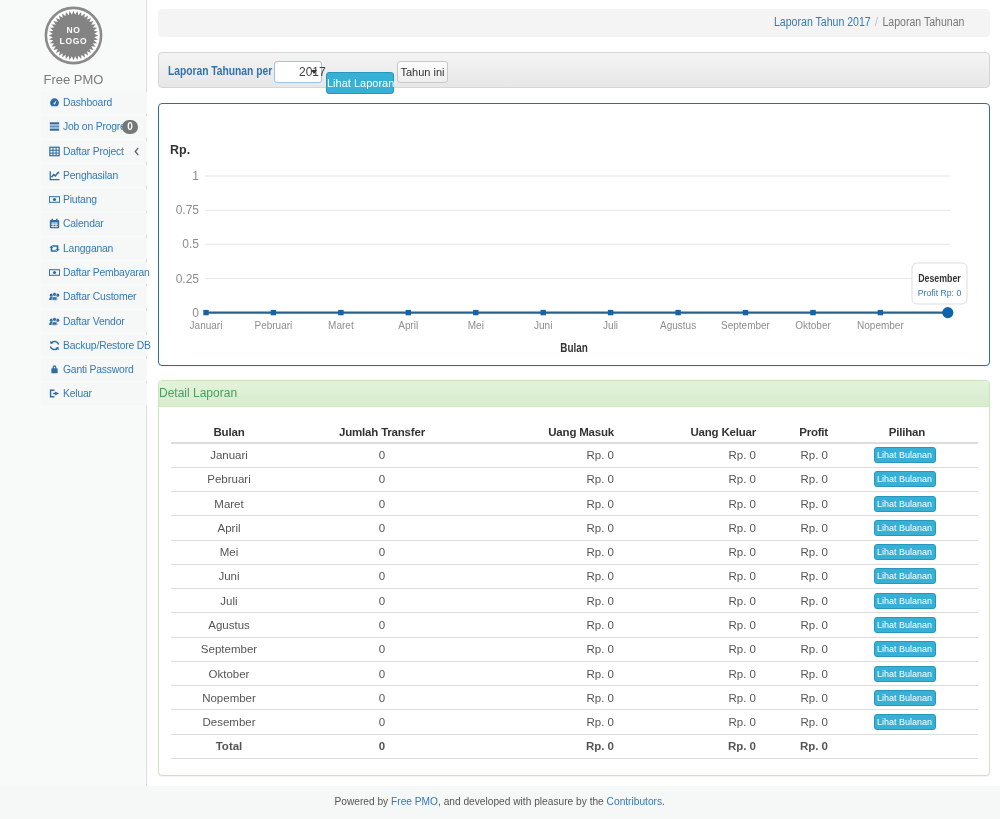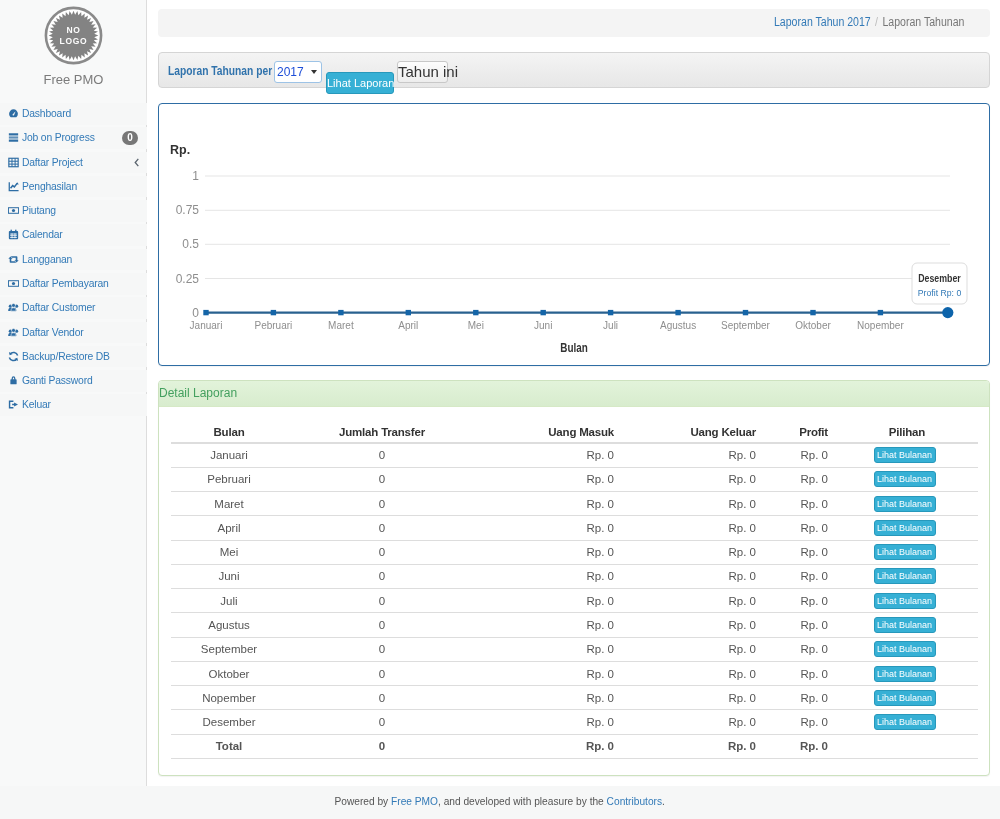--- a/index.html
+++ b/index.html
@@ -1,38 +1,38 @@
 <!DOCTYPE html>
 <html><head>
 <meta charset="utf-8">
 <style>
 * { margin:0; padding:0; box-sizing:border-box; }
 html,body { width:1000px; height:819px; background:#fff; font-family:"Liberation Sans",sans-serif; position:relative; overflow:hidden; }
 .abs { position:absolute; }
 
 #sidebar { left:0; top:0; width:147px; height:786px; background:#f8f9f9; border-right:1px solid #ddd; }
-#menu { position:absolute; left:0; top:103px; width:147px; }
+#menu { position:absolute; left:0; top:92px; width:147px;padding-left:41px; }
 .mi { position:relative; height:21.6px; margin-bottom:2.7px; background:#f6f7f7; color:#337ab7; font-size:11.5px; letter-spacing:-0.2px; line-height:21.6px; white-space:nowrap; }
 .mi .ic { position:absolute; left:8px; top:5px; width:11px; height:11px; }
 .mi .tx { position:absolute; left:22px; top:0; transform:scaleX(.9); transform-origin:0 50%; }
 .badge0 { position:absolute; right:9px; top:3.6px; width:16px; height:14.5px; background:#777; border-radius:8px; color:#fff; font-size:10px; font-weight:bold; text-align:center; line-height:14.5px; }
 .chev { position:absolute; right:8px; top:6px; }
 
 #crumb { left:158px; top:9px; width:832px; height:27.5px; background:#f4f4f4; border-radius:4px; font-size:12px; line-height:27.5px; padding-left:12px; color:#777;text-align:right; }
 #crumb a { color:#337ab7; text-decoration:none; }
 #crumb .sep { color:#bbb; padding:0 5px; }
 #crumb .sq { display:inline-block; transform:scaleX(.88); transform-origin:0 50%; }
 #footer .sq { display:inline-block; transform:scaleX(.885); transform-origin:50% 50%; }
 
 #toolbar { left:158px; top:52px; width:832px; height:35.5px; background:linear-gradient(180deg,#f4f4f4,#e7e7e7); border:1px solid #d5d5d5; border-radius:4px; }
 #toolbar .lbl { position:absolute; left:9px; top:10.5px; font-size:12px; font-weight:bold; color:#3173ac; white-space:nowrap; transform:scaleX(.855); transform-origin:0 50%; }
-#tsel { position:absolute; left:115px; top:7.5px; width:48px; height:22px; background:#fff; border:1px solid #9dc3e6; border-radius:3px; font-size:12px; color:#1d4ed8; line-height:20px; padding-left:2px; }
+#tsel { position:absolute; left:115px; top:7.5px; width:48px; height:22px; background:#fff; border:1px solid #9dc3e6; border-radius:3px; font-size:12px; color:#404040; line-height:20px; padding-left:24px; }
 #tsel .car { position:absolute; right:4px; top:8.5px; width:0; height:0; border-left:3.5px solid transparent; border-right:3.5px solid transparent; border-top:4.5px solid #333; }
 .btn1 { position:absolute; left:167px; top:19px; width:68px; height:22px; background:#36b0d5; border:1px solid #2798bb; border-radius:3px; color:#fff; font-size:11px; text-align:right; line-height:20px; white-space:nowrap; }
-.btn2 { position:absolute; left:238px; top:7.5px; width:51px; height:22px; background:linear-gradient(180deg,#fdfdfd,#ededed); border:1px solid #c8c8c8; border-radius:3px; color:#333; font-size:15px; text-align:center; line-height:20px; white-space:nowrap; }
+.btn2 { position:absolute; left:238px; top:7.5px; width:51px; height:22px; background:linear-gradient(180deg,#fdfdfd,#ededed); border:1px solid #c8c8c8; border-radius:3px; color:#333; font-size:11px; text-align:center; line-height:20px; white-space:nowrap; }
 
 #cpanel { left:158px; top:103px; width:832px; height:263px; border:1px solid #2e6da4; border-radius:4px; background:#fff; box-shadow:0 1px 1px rgba(0,0,0,.05); }
 #chead { position:absolute; left:0; top:0; width:830px; height:27px; background:linear-gradient(180deg,#3079b5,#2e6ba2); border-radius:3px 3px 0 0; color:#fff; font-size:12.5px; line-height:27px; padding-left:11px; }
 
 #tpanel { left:158px; top:380px; width:832px; height:396px; border:1px solid #cde2bf; border-radius:4px; background:#fff; box-shadow:0 1px 1px rgba(0,0,0,.05); }
 #thead2 { position:absolute; left:0; top:0; width:830px; height:25.5px; background:linear-gradient(180deg,#e2f3da,#d8ecce); border-bottom:1px solid #d6e9c6; border-radius:3px 3px 0 0; color:#44a05f; font-size:12px; line-height:25px; }
 #dtable { position:absolute; left:12px; top:40px; width:807px; border-collapse:collapse; font-size:11.5px; color:#555; }
 #dtable th { font-weight:bold; height:22px; padding:0 8px; color:#333; letter-spacing:-0.2px; border-bottom:2px solid #ddd; }
 #dtable td { height:24.27px; padding:0 8px; border-top:1px solid #ddd; }
 #dtable tr.tot td { border-bottom:1px solid #ddd; }

